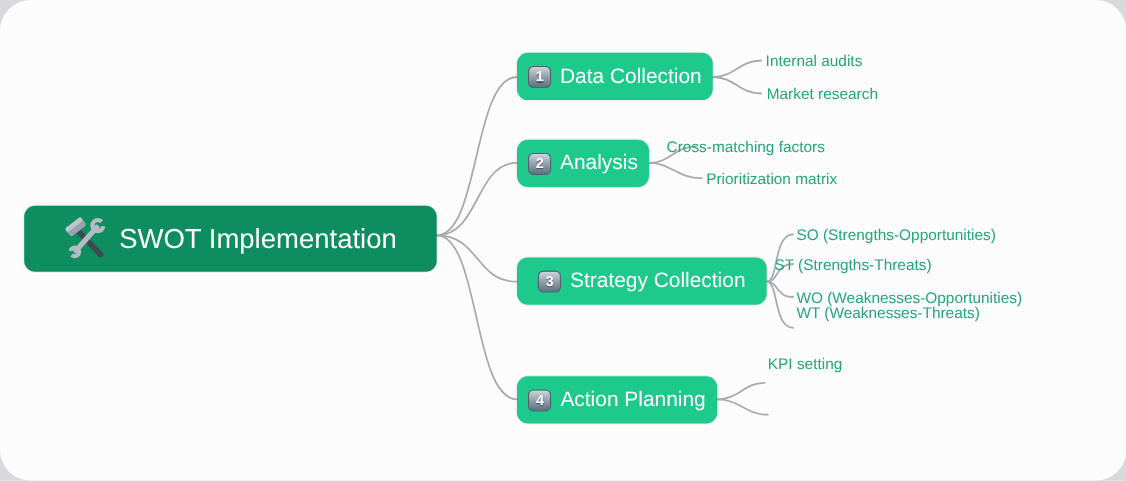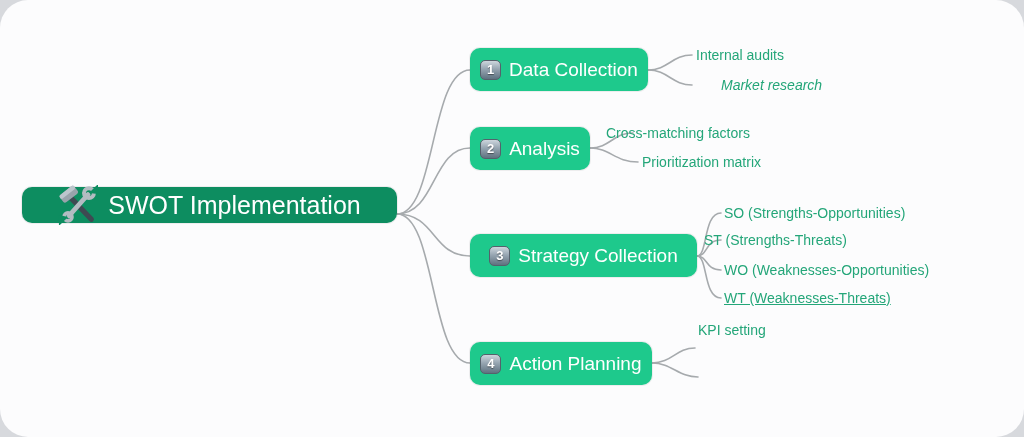--- a/index.html
+++ b/index.html
@@ -17,21 +17,21 @@
   }
   .links{position:absolute;left:0;top:0;width:1024px;height:437px;}
   .links path{fill:none;stroke:var(--connector,#a6aaad);stroke-width:1.6;stroke-linecap:round;}
 
   .node{
     position:absolute;display:flex;align-items:center;justify-content:center;
     color:var(--node-text,#ffffff);white-space:nowrap;
     box-shadow:0 0 0 1px rgba(0,0,0,0.06);
   }
   .root-node{
-    left:22px;top:187px;width:375px;height:36px;
+    left:22px;top:187px;width:375px;height:60px;
     background:var(--root-fill,#0d8d60);
     border-radius:10px;font-size:25px;gap:10px;
   }
   .branch-node{
     height:43px;background:var(--branch-fill,#1ec98c);
     border-radius:10px;font-size:19px;gap:8px;
   }
   .b1{left:470px;top:48px;width:178px;}
   .b2{left:470px;top:127px;width:120px;}
   .b3{left:470px;top:234px;width:227px;}
@@ -106,25 +106,25 @@
   <div class="node branch-node b3">
     <span class="keycap">3</span>
     <span>Strategy Collection</span>
   </div>
   <div class="node branch-node b4">
     <span class="keycap">4</span>
     <span>Action Planning</span>
   </div>
 
   <div class="leaf" style="left:696px;top:46px;">Internal audits</div>
-  <div class="leaf" style="left:721px;top:76px;font-style:italic;">Market research</div>
+  <div class="leaf" style="left:697px;top:76px;">Market research</div>
 
   <div class="leaf" style="left:606px;top:124px;">Cross-matching factors</div>
   <div class="leaf" style="left:724px;top:204px;">SO (Strengths-Opportunities)</div>
 
   <div class="leaf" style="left:642px;top:153px;">Prioritization matrix</div>
   <div class="leaf" style="left:704px;top:231px;">ST (Strengths-Threats)</div>
   <div class="leaf" style="left:724px;top:261px;">WO (Weaknesses-Opportunities)</div>
-  <div class="leaf" style="left:724px;top:289px;text-decoration:underline;">WT (Weaknesses-Threats)</div>
+  <div class="leaf" style="left:724px;top:275px;">WT (Weaknesses-Threats)</div>
 
   <div class="leaf" style="left:698px;top:321px;">KPI setting</div>
 
 </div>
 
 </body></html>

